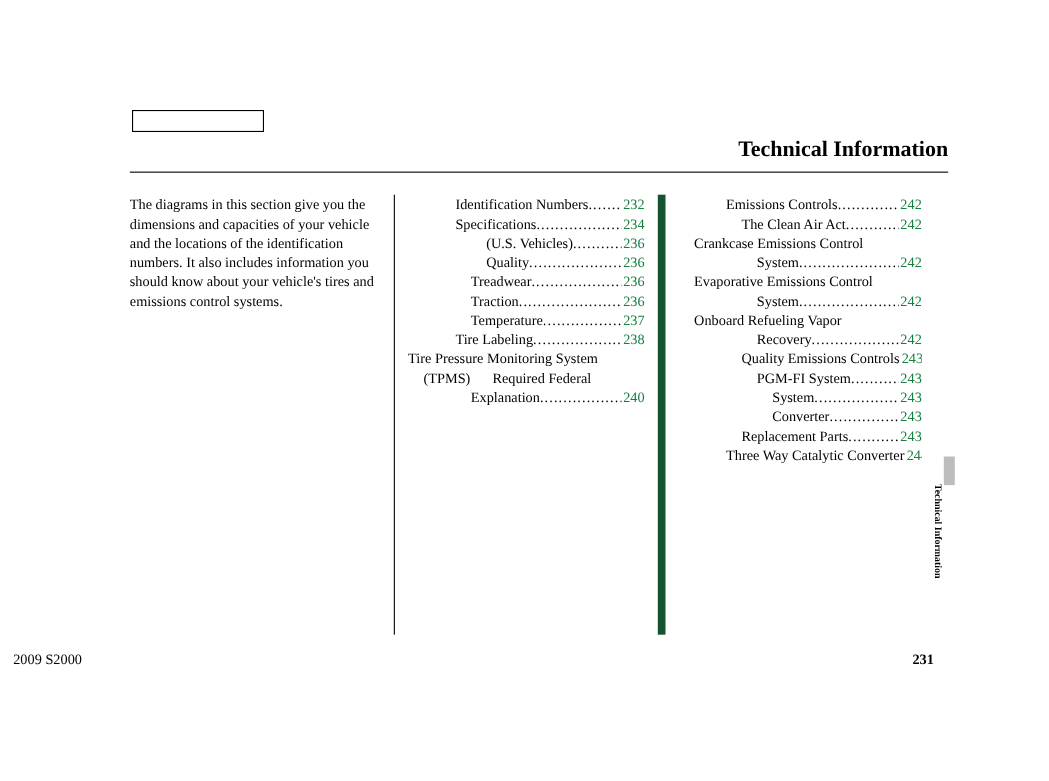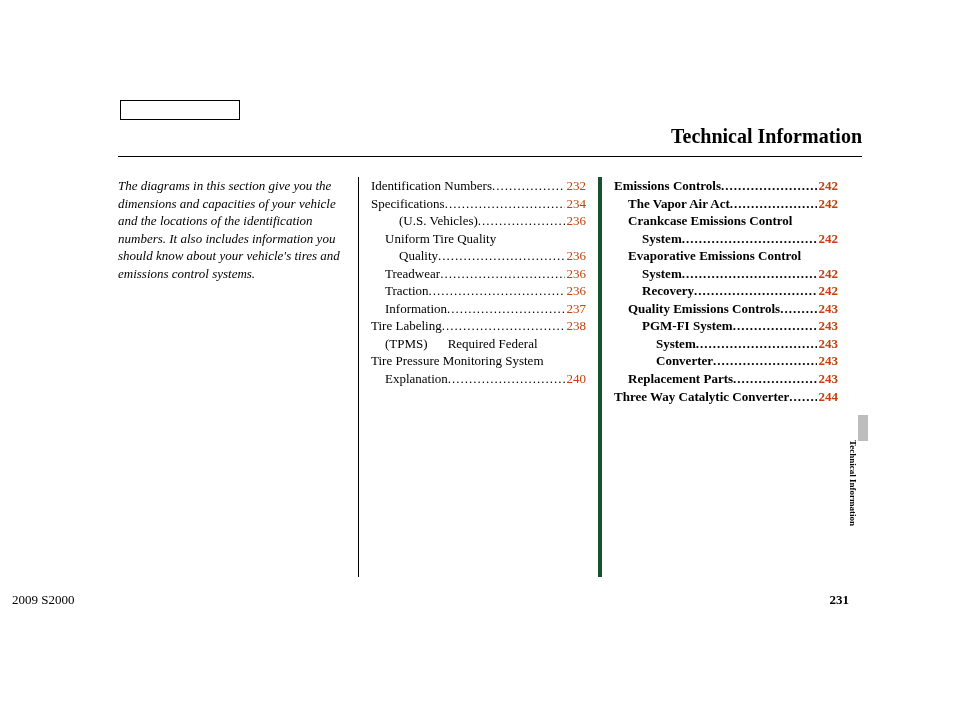--- a/index.html
+++ b/index.html
@@ -38,43 +38,44 @@
     }
     .columns {
       display: flex;
       align-items: stretch;
       min-height: 400px;
     }
     .col {
       position: relative;
       line-height: 1.35;
     }
-    .col1 { width: 240px; padding-right: 12px; font-style: italic; }
+    .col1 { width: 240px; padding-right: 12px; }
     .col2 { width: 240px; padding: 0 12px; border-left: 1px solid #000; }
-    .col3 { width: 240px; padding-left: 12px; border-left: 4px solid #14532d; font-weight: bold; }
+    .col3 { width: 240px; padding-left: 12px; border-left: 7px solid #14532d; }
     .intro { font-size: 13px; }
     .toc-line {
       display: flex;
       align-items: baseline;
       white-space: nowrap;
       overflow: hidden;
+      margin-left: 43px;
     }
     .toc-label { flex-shrink: 0; }
     .dots {
       flex: 1 1 auto;
       overflow: hidden;
       color: #000;
       letter-spacing: 1px;
     }
     .dots::before {
       content: "..................................................................................................";
     }
     .pno {
       flex-shrink: 0;
-      color: #c2410c;
+      color: #15803d;
       padding-left: 2px;
     }
     .indent1 { padding-left: 14px; }
     .indent2 { padding-left: 28px; }
     .indent3 { padding-left: 42px; }
     .wrap-cont { display: block; }
     .footer-model {
       position: absolute;
       bottom: 102px;
       left: 0;
@@ -135,87 +136,87 @@
       <div class="toc-line">
         <span class="toc-label">Specifications</span>
           <span class="dots"></span>
           <span class="pno">234</span>
       </div>
       <div class="toc-line indent2">
         <span class="toc-label">(U.S. Vehicles)</span>
           <span class="dots"></span>
           <span class="pno">236</span>
       </div>
-      <div class="wrap-cont indent1">
-        <span class="toc-label">Uniform Tire Quality</span>
-      </div>
       <div class="toc-line indent2">
         <span class="toc-label">Quality</span>
           <span class="dots"></span>
           <span class="pno">236</span>
       </div>
       <div class="toc-line indent1">
         <span class="toc-label">Treadwear</span>
           <span class="dots"></span>
           <span class="pno">236</span>
       </div>
       <div class="toc-line indent1">
         <span class="toc-label">Traction</span>
           <span class="dots"></span>
           <span class="pno">236</span>
       </div>
       <div class="toc-line indent1">
-        <span class="toc-label">Information</span>
+        <span class="toc-label">Temperature</span>
           <span class="dots"></span>
           <span class="pno">237</span>
       </div>
       <div class="toc-line">
         <span class="toc-label">Tire Labeling</span>
           <span class="dots"></span>
           <span class="pno">238</span>
-      </div>
-      <div class="wrap-cont indent1">
-        <span class="toc-label nowrap">(TPMS)</span><span class="filler"></span><span class="toc-label nowrap">Required Federal</span>
       </div>
       <div class="wrap-cont">
         <span class="toc-label">Tire Pressure Monitoring System</span>
       </div>
+      <div class="wrap-cont indent1">
+        <span class="toc-label nowrap">(TPMS)</span><span class="filler"></span><span class="toc-label nowrap">Required Federal</span>
+      </div>
       <div class="toc-line indent1">
         <span class="toc-label">Explanation</span>
           <span class="dots"></span>
           <span class="pno">240</span>
       </div>
     </div>
 
     <div class="col col3">
       <div class="toc-line">
         <span class="toc-label">Emissions Controls</span>
           <span class="dots"></span>
           <span class="pno">242</span>
       </div>
       <div class="toc-line indent1">
-        <span class="toc-label">The Vapor Air Act</span>
+        <span class="toc-label">The Clean Air Act</span>
           <span class="dots"></span>
           <span class="pno">242</span>
       </div>
       <div class="wrap-cont indent1">
         <span class="toc-label">Crankcase Emissions Control</span>
       </div>
       <div class="toc-line indent2">
         <span class="toc-label">System</span>
           <span class="dots"></span>
           <span class="pno">242</span>
       </div>
       <div class="wrap-cont indent1">
         <span class="toc-label">Evaporative Emissions Control</span>
       </div>
       <div class="toc-line indent2">
         <span class="toc-label">System</span>
           <span class="dots"></span>
           <span class="pno">242</span>
+      </div>
+      <div class="wrap-cont indent1">
+        <span class="toc-label">Onboard Refueling Vapor</span>
       </div>
       <div class="toc-line indent2">
         <span class="toc-label">Recovery</span>
           <span class="dots"></span>
           <span class="pno">242</span>
       </div>
       <div class="toc-line indent1">
         <span class="toc-label">Quality Emissions Controls</span>
           <span class="dots"></span>
           <span class="pno">243</span>

